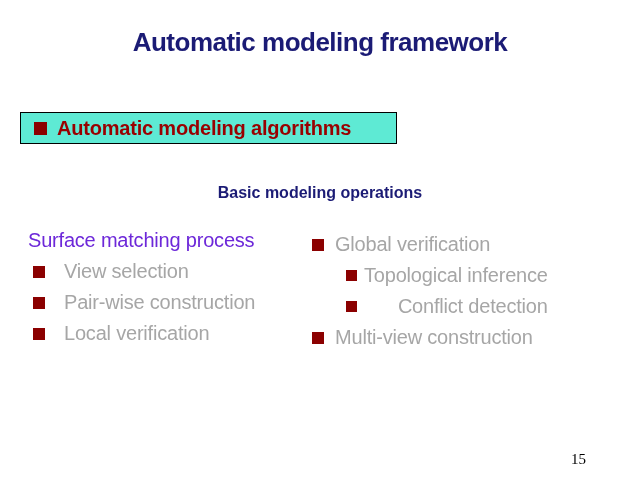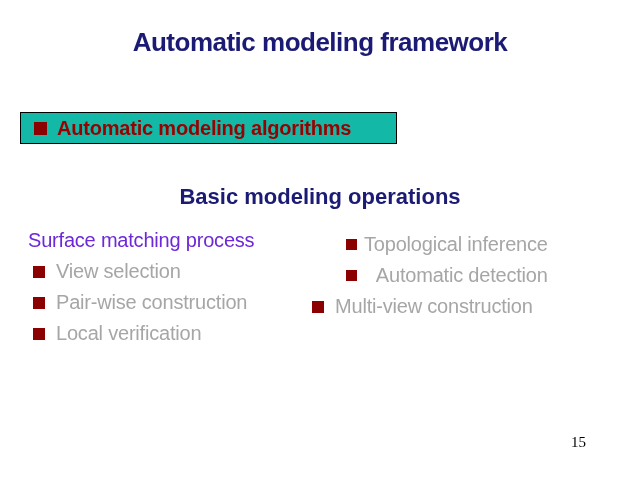--- a/index.html
+++ b/index.html
@@ -23,21 +23,21 @@
     color: #1b1b75;
     margin: 0;
   }
   .callout {
     position: absolute;
     left: 20px;
     top: 112px;
     width: 377px;
     height: 32px;
     box-sizing: border-box;
-    background: #14b8a6;
+    background: #5eead4;
     border: 1px solid #000000;
     display: flex;
     align-items: center;
     padding-left: 13px;
   }
   .callout .bullet {
     width: 13px;
     height: 13px;
     background: #8b0000;
     margin-right: 10px;
@@ -49,21 +49,21 @@
     color: #990000;
     white-space: nowrap;
     letter-spacing: -0.2px;
   }
   .section-title {
     position: absolute;
     top: 184px;
     left: 0;
     width: 100%;
     text-align: center;
-    font-size: 22px;
+    font-size: 16px;
     font-weight: bold;
     color: #1b1b75;
     margin: 0;
   }
   .col {
     position: absolute;
     top: 229px;
   }
   .col-left  { left: 28px; }
   .col-right { left: 312px; }
@@ -74,21 +74,21 @@
     margin: 0 0 4px 0;
     white-space: nowrap;
     letter-spacing: -0.2px;
   }
   .item {
     display: flex;
     align-items: center;
     height: 31px;
     white-space: nowrap;
   }
-  .col-left .item { margin-left: 5px; }
+  .col-left .item { margin-left: 5px; gap: 8px; }
   .item .bullet {
     width: 12px;
     height: 12px;
     background: #8b0000;
     margin-right: 11px;
     flex: none;
   }
   .item .label {
     font-size: 20px;
     color: #a6a6a6;
@@ -96,21 +96,21 @@
   }
   .item.indent { margin-left: 34px; justify-content: space-between; }
   .item.indent .bullet {
     width: 11px;
     height: 11px;
     margin-right: 7px;
   }
   .page-number {
     position: absolute;
     left: 571px;
-    top: 434px;
+    top: 451px;
     font-family: "Liberation Serif", serif;
     font-size: 15px;
     color: #000000;
   }
 </style>
 </head>
 <body>
 
 <div class="slide">
 
@@ -133,27 +133,31 @@
       <span class="bullet"></span>
       <span class="label">Pair-wise construction</span>
     </div>
     <div class="item">
       <span class="bullet"></span>
       <span class="label">Local verification</span>
     </div>
   </div>
 
   <div class="col col-right">
+    <div class="item">
+      <span class="bullet"></span>
+      <span class="label">Global verification</span>
+    </div>
     <div class="item indent">
       <span class="bullet"></span>
       <span class="label">Topological inference</span>
     </div>
     <div class="item indent">
       <span class="bullet"></span>
-      <span class="label">Automatic detection</span>
+      <span class="label">Conflict detection</span>
     </div>
     <div class="item">
       <span class="bullet"></span>
       <span class="label">Multi-view construction</span>
     </div>
   </div>
 
   <div class="page-number">15</div>
 
 </div>

